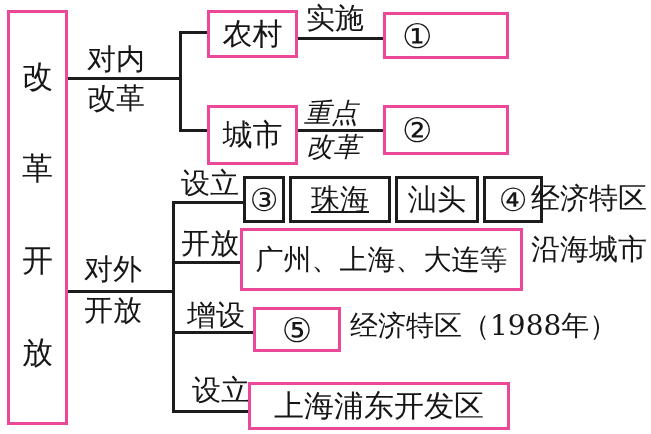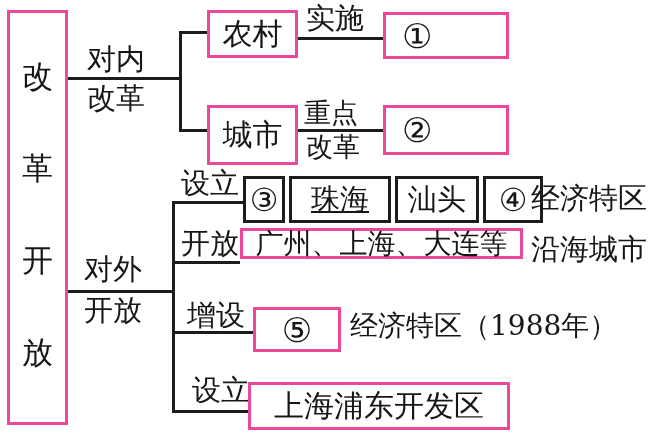--- a/index.html
+++ b/index.html
@@ -19,21 +19,21 @@
     font-size:30px;line-height:1;
     box-sizing:border-box;
     white-space:nowrap;
   }
   .hline,.vline{position:absolute;background:#1c1c1c;}
   .lbl{
     position:absolute;
     font-size:29px;line-height:1;
     white-space:nowrap;
   }
-  .lbl.small{font-size:27px;}
+  .lbl.small{font-size:27px;font-style:italic;}
   .blank{justify-content:flex-start;padding-left:16px;font-size:34px;}
   .cellrow{position:absolute;display:flex;gap:4px;}
   .cell{
     border:3px solid #1c1c1c;background:#fff;
     display:flex;align-items:center;justify-content:center;
     font-size:29px;box-sizing:border-box;height:47px;
   }
   .cell.num{font-size:32px;}
   #root-box{
     flex-direction:column;justify-content:space-between;
@@ -92,21 +92,21 @@
   <div class="lbl" style="left:181px;top:169px;">设立</div>
   <div class="cellrow" style="left:243px;top:176px;">
     <div class="cell num" style="width:42px;">③</div>
     <div class="cell" style="width:102px;text-decoration:underline;">珠海</div>
     <div class="cell" style="width:84px;">汕头</div>
     <div class="cell num" style="width:60px;">④</div>
   </div>
   <div class="lbl" style="left:531px;top:184px;">经济特区</div>
 
   <div class="lbl" style="left:181px;top:229px;">开放</div>
-  <div class="box" style="left:240px;top:228px;width:283px;height:31px;font-size:28px;">
+  <div class="box" style="left:240px;top:228px;width:283px;height:63px;font-size:28px;">
     <span>广州、上海、大连等</span>
   </div>
   <div class="lbl" style="left:531px;top:235px;">沿海城市</div>
 
   <div class="lbl" style="left:187px;top:301px;">增设</div>
   <div class="box" style="left:253px;top:307px;width:88px;height:45px;font-size:34px;">
     <span>⑤</span>
   </div>
   <div class="lbl" style="left:350px;top:312px;font-size:28px;">经济特区（1988年）</div>
 

